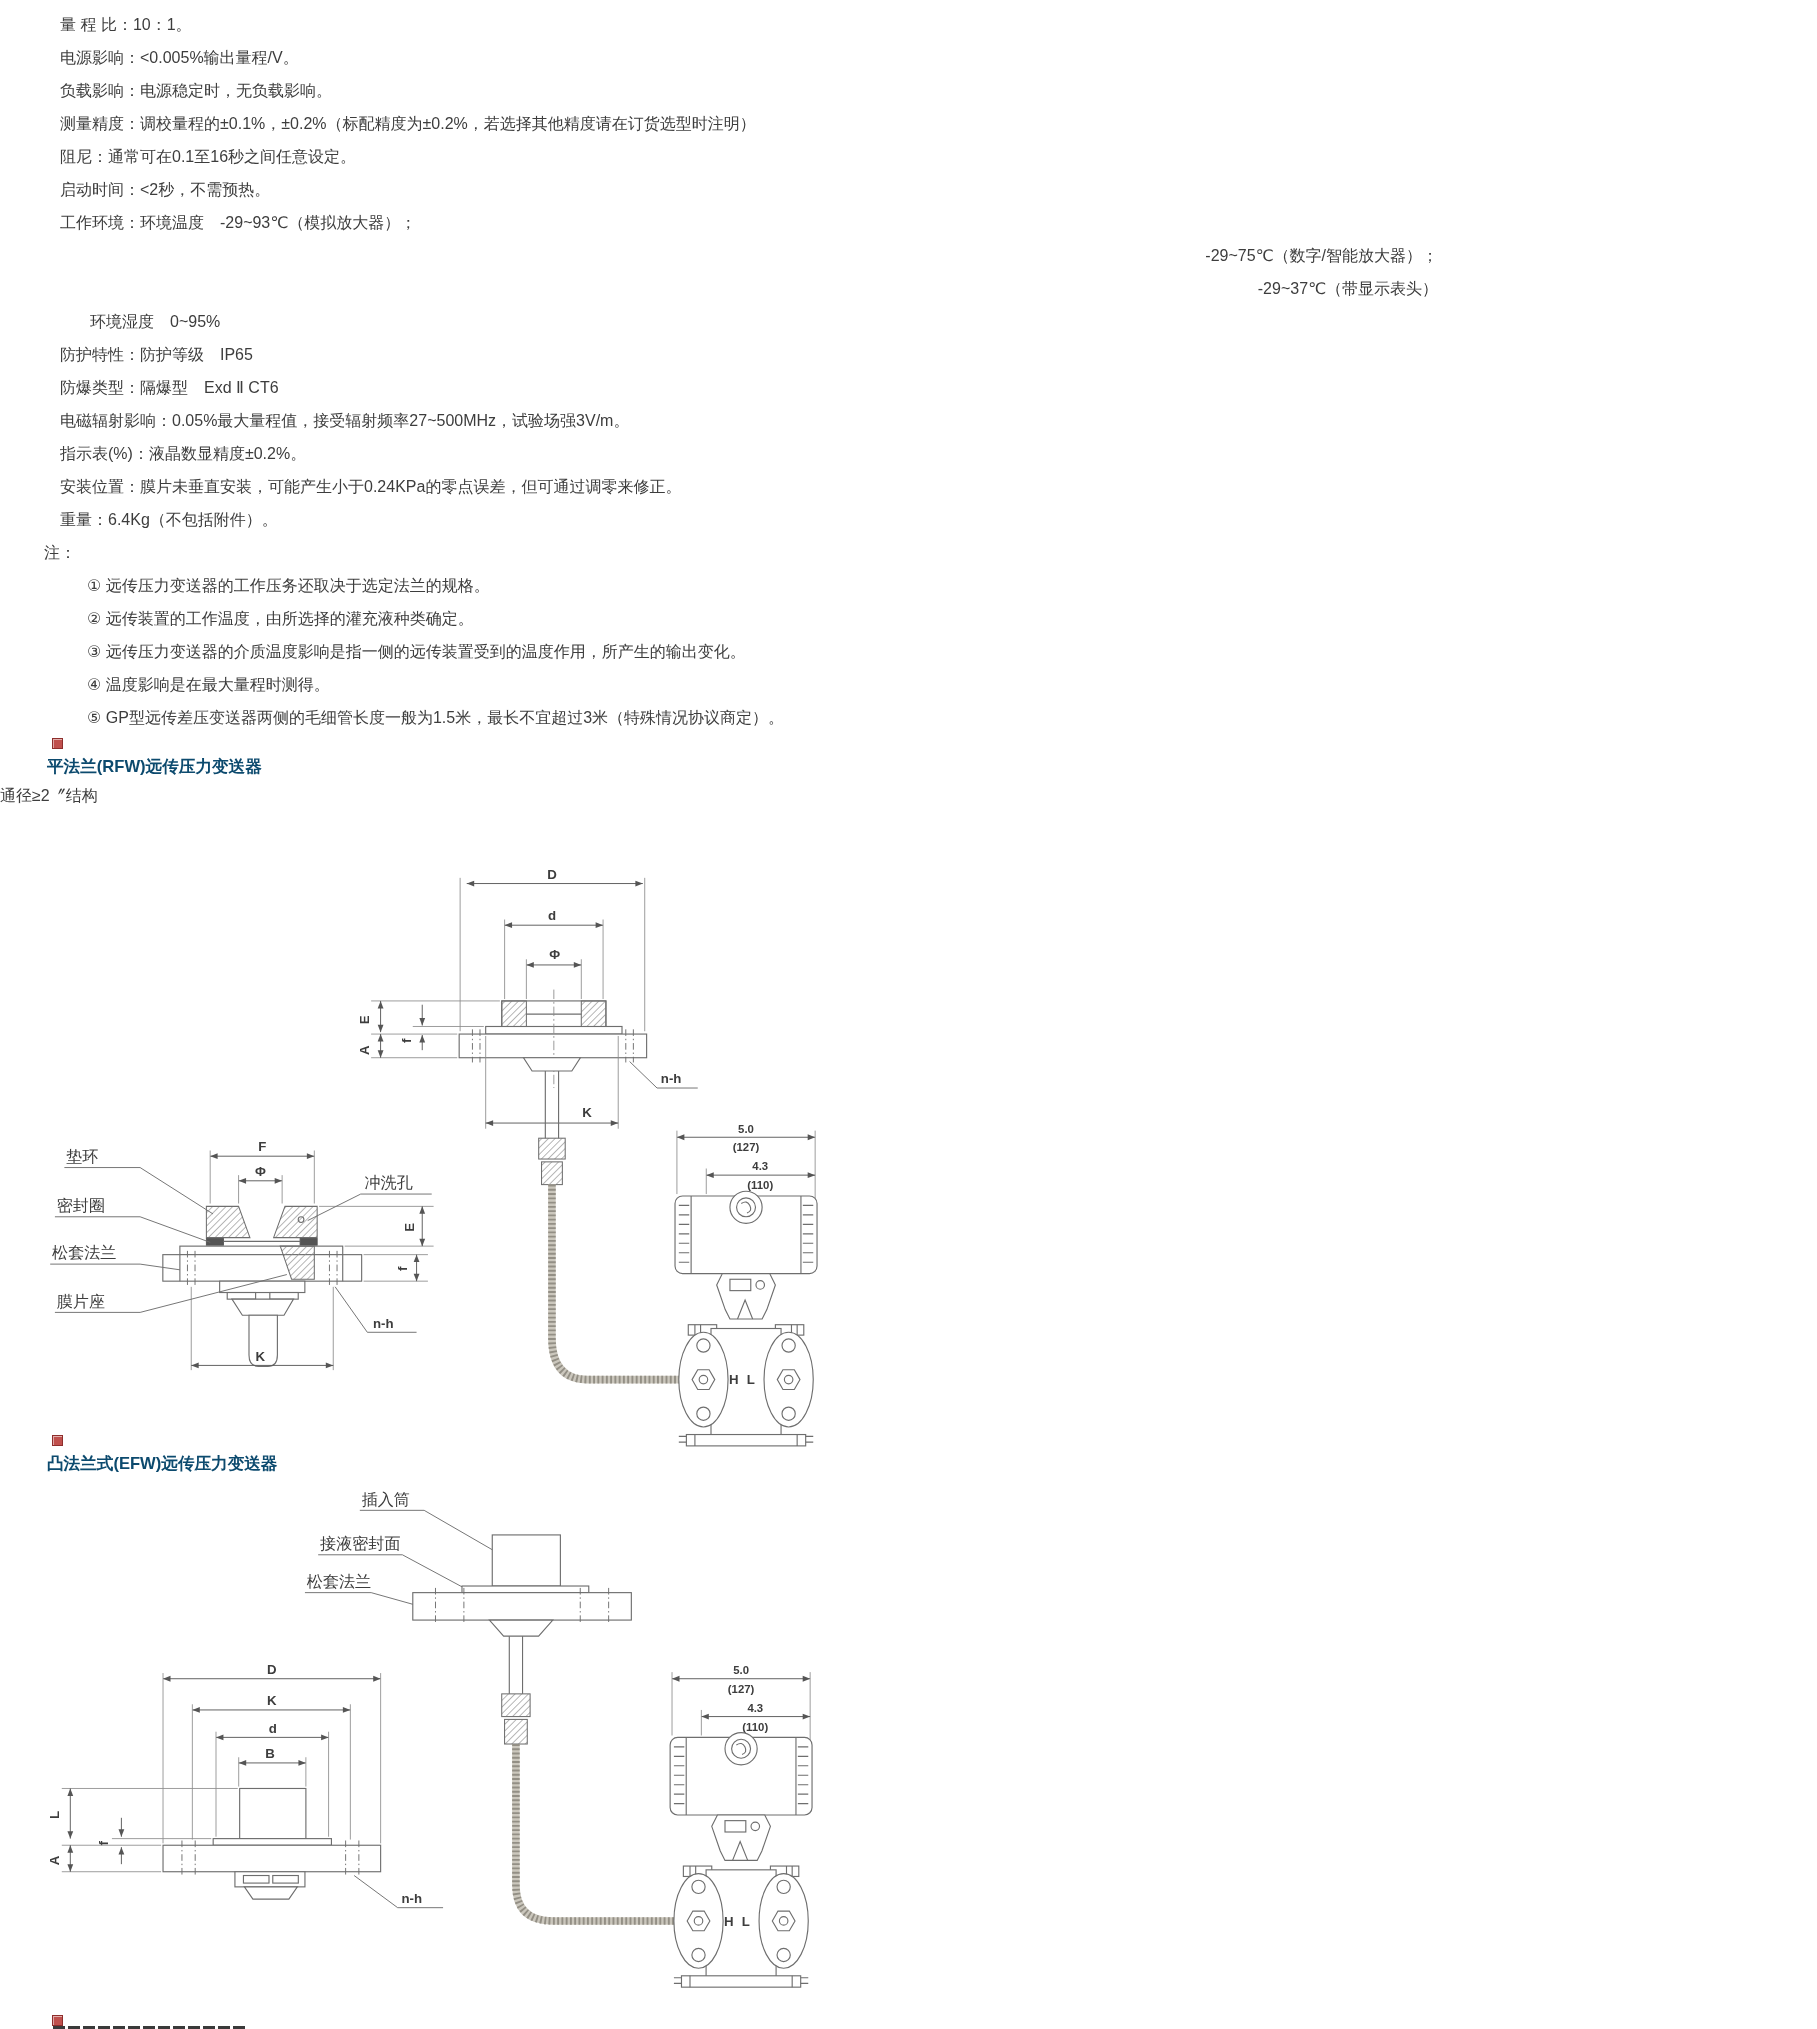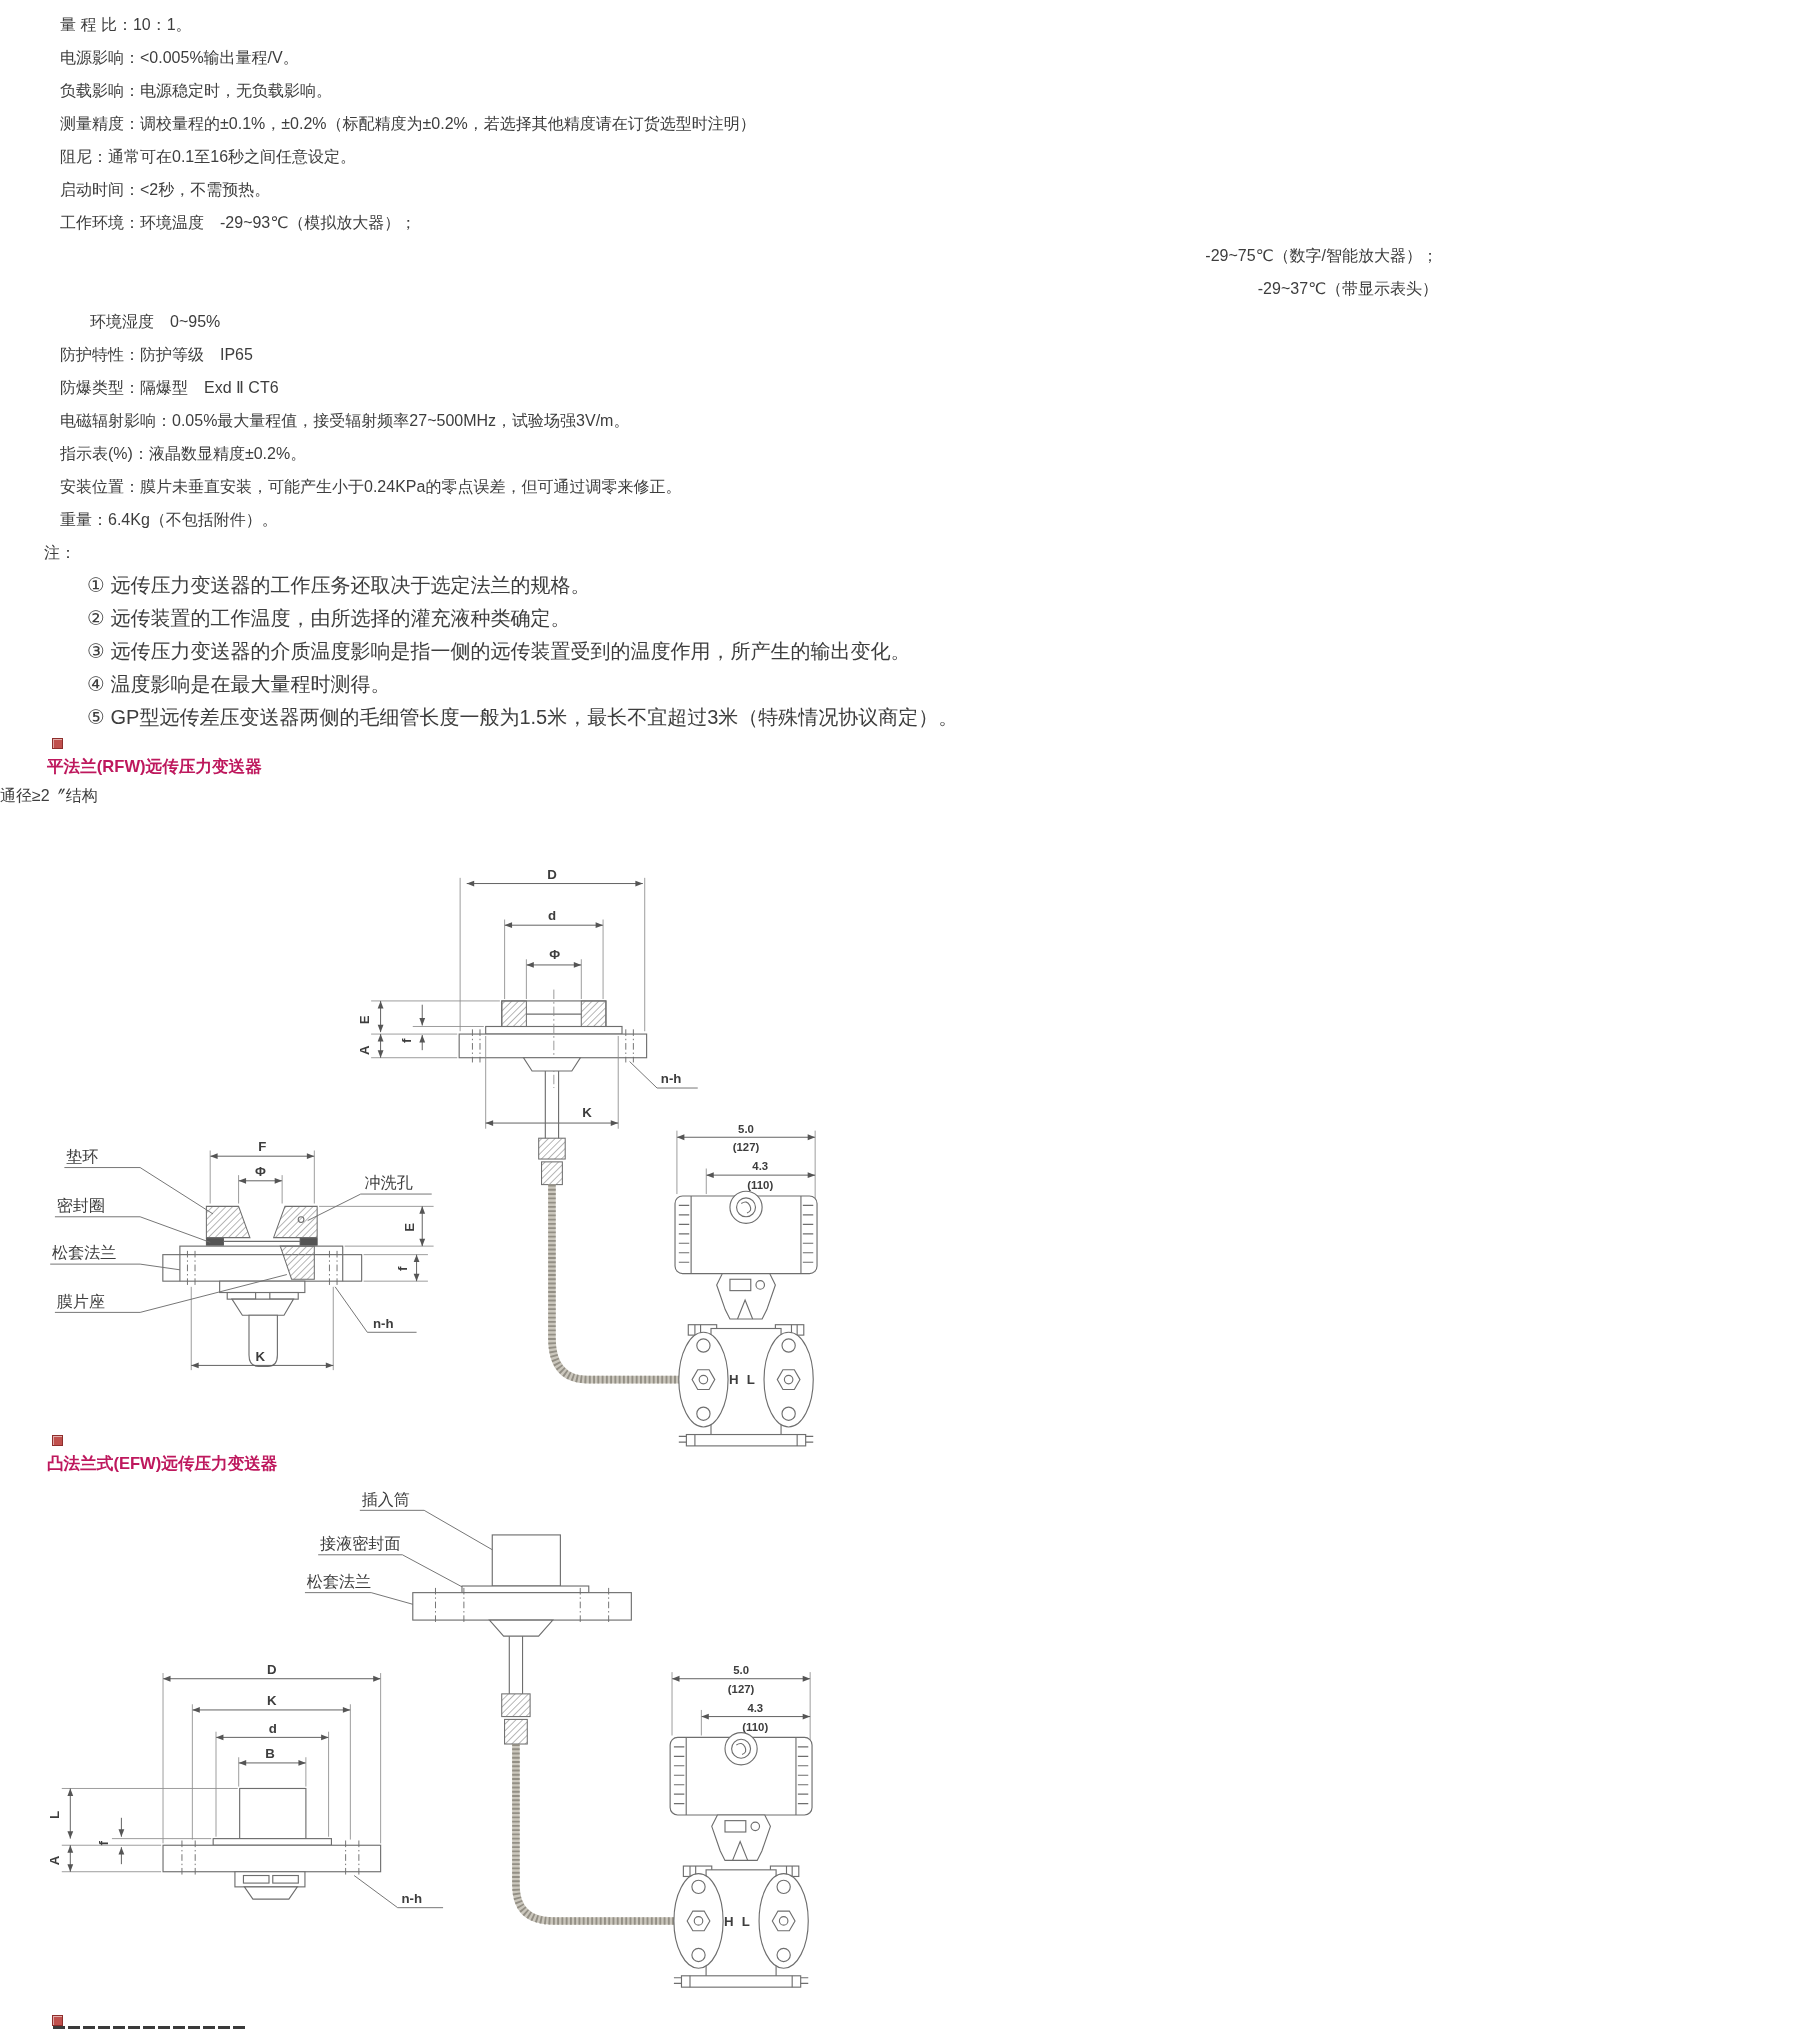--- a/index.html
+++ b/index.html
@@ -5,23 +5,23 @@
   html,body{margin:0;padding:0;}
   body{
     width:1817px;height:2030px;background:#ffffff;position:relative;overflow:hidden;
     font-family:"Liberation Sans","DejaVu Sans",sans-serif;color:#3d3d3d;
   }
   .textcol{position:absolute;left:0;top:8px;width:1438px;}
   .ln{line-height:33px;font-size:16px;padding-left:60px;white-space:nowrap;}
   .ln.sub1{padding-left:130px;text-align:right;}
   .ln.sub2{padding-left:90px;}
   .note-label{line-height:33px;font-size:16px;padding-left:44px;}
-  .note{line-height:33px;font-size:20px;padding-left:87px;white-space:nowrap;}
+  .note{line-height:33px;font-size:16px;padding-left:87px;white-space:nowrap;}
   .icon-row{padding-left:52px;height:21px;line-height:19px;}
-  .heading{padding-left:47px;font-weight:bold;font-size:16.6px;color:#be185d;line-height:24.6px;}
+  .heading{padding-left:47px;font-weight:bold;font-size:16.6px;color:#0c4a6e;line-height:24.6px;}
   .subheading{font-size:16px;line-height:32px;}
   .broken{display:inline-block;width:11.4px;height:11.4px;background:#c0504d;border:0.9px solid #8e2e2c;box-sizing:border-box;box-shadow:inset 0.9px 0.9px 0 rgba(255,255,255,.55);}
   .efw-head{position:absolute;left:0;top:1431px;}
   .diagram{position:absolute;left:0;}
   .bottom-sliver{position:absolute;left:53px;top:2026px;width:194px;height:3.8px;
     background:repeating-linear-gradient(90deg,#3a3a3a 0 12.3px,#ffffff 12.3px 15px);}
   .bottom-icon{position:absolute;left:52px;top:2012px;}
   
   .obj{fill:none;stroke:#6e6e6e;stroke-width:1.2;}
   .objf{fill:#ffffff;stroke:#6e6e6e;stroke-width:1.2;}

